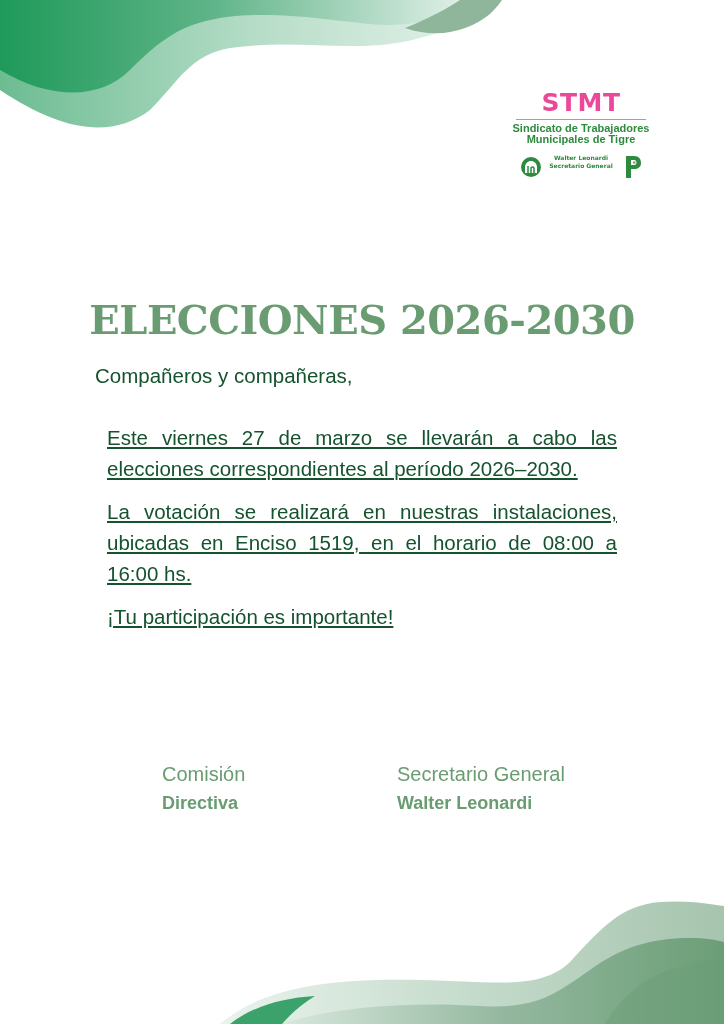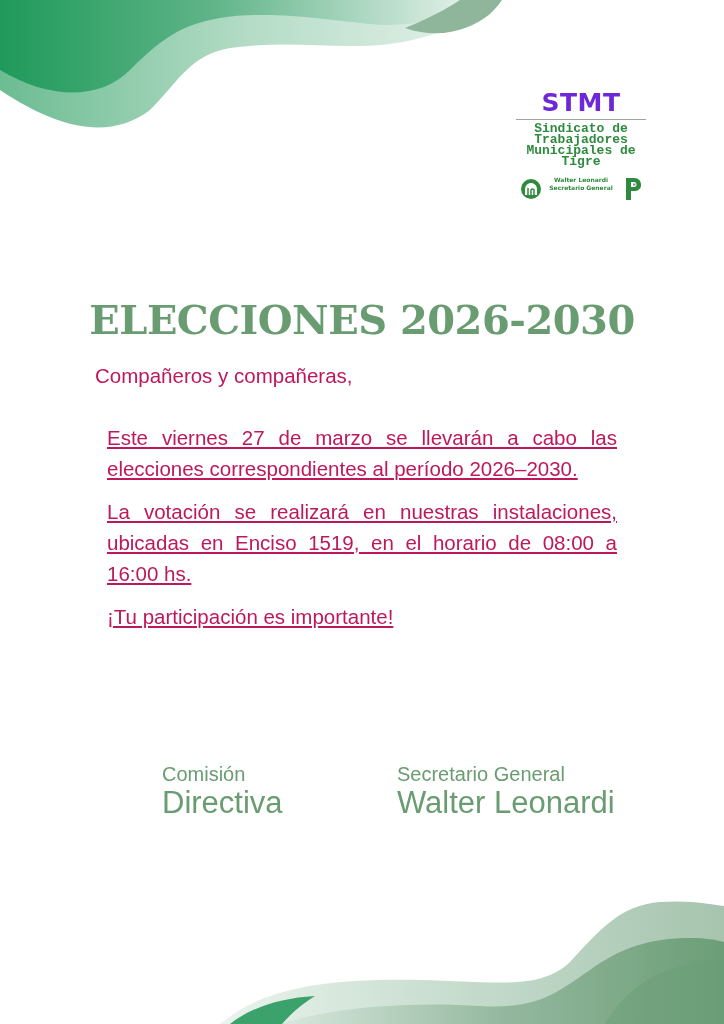--- a/index.html
+++ b/index.html
@@ -11,59 +11,59 @@
   .wave { position: absolute; display: block; }
   .wave-top { left: 0; top: 0; width: 520px; height: 140px; }
   .wave-bottom { left: 220px; top: 890px; width: 504px; height: 134px; }
 
   .logo {
     position: absolute; left: 512px; top: 88px; width: 138px; height: 108px;
     text-align: center;
   }
   .logo-acronym {
     font-family: "DejaVu Sans", sans-serif; font-weight: bold;
-    color: #6d28d9; font-size: 25px; letter-spacing: 0.5px; line-height: 30px;
+    color: #ec4899; font-size: 25px; letter-spacing: 0.5px; line-height: 30px;
   }
   .logo-rule { height: 1px; background: #9aa89c; margin: 1px 4px 3px 4px; }
   .logo-name {
-    font-family: Liberation Mono, monospace; font-weight: bold; color: #2e8b3e;
-    font-size: 13px; line-height: 11px; text-align: center;
+    font-family: Liberation Sans, sans-serif; font-weight: bold; color: #2e8b3e;
+    font-size: 11px; line-height: 11px; text-align: center;
   }
   .logo-bottom {
     position: relative; margin-top: 7px; height: 26px;
   }
   .logo-leader {
     font-family: "DejaVu Sans", sans-serif; font-weight: bold; color: #2e8b3e;
     font-size: 6px; line-height: 8px; padding-top: 2px;
   }
   .emblem-left { position: absolute; left: 8px; top: 4px; width: 22px; height: 22px; }
   .emblem-right { position: absolute; right: 8px; top: 2px; width: 18px; height: 26px; }
 
   .title {
     position: absolute; left: 0; width: 724px; top: 292px; text-align: center;
     font-family: "DejaVu Serif", serif; font-weight: bold;
     font-size: 40px; line-height: 56px; color: #6a9c72; letter-spacing: -0.5px;
   }
 
   .body-text {
     position: absolute; left: 95px; width: 534px; top: 360px;
     font-family: "Liberation Sans", sans-serif; font-size: 20.5px; line-height: 31px;
-    color: #be185d;
+    color: #14532d;
   }
   .greeting { margin: 0 0 31px 0; }
   .para { margin: 12px; text-align: justify; text-align-last: left; text-decoration: underline; }
 
   .signature {
     position: absolute; top: 760px;
     font-family: "Liberation Sans", sans-serif; color: #6a9c72;
   }
   .sig-left { left: 162px; }
   .sig-right { left: 397px; }
   .sig-role { font-size: 20px; line-height: 28px; }
-  .sig-name { font-size: 31px; line-height: 30px; font-weight: normal; }
+  .sig-name { font-size: 18px; line-height: 30px; font-weight: bold; }
 </style>
 </head>
 <body>
 
 <svg class="wave wave-top" viewBox="0 0 520 140" preserveAspectRatio="none">
   <defs>
     <linearGradient id="gTopMain" x1="0" y1="0" x2="1" y2="0">
       <stop offset="0" stop-color="#1f9a5a"></stop>
       <stop offset="0.45" stop-color="#5fb488"></stop>
       <stop offset="1" stop-color="#e4f1ea"></stop>

